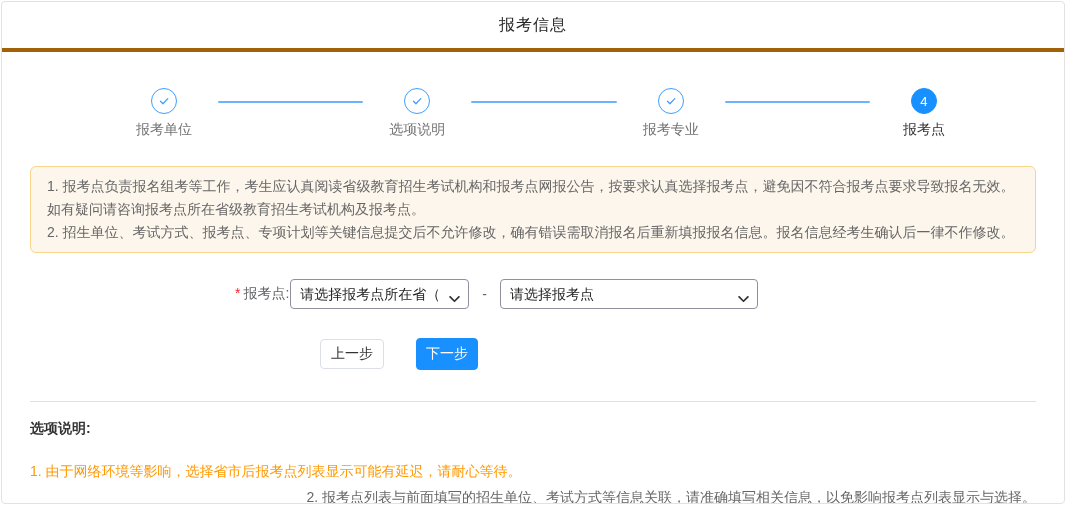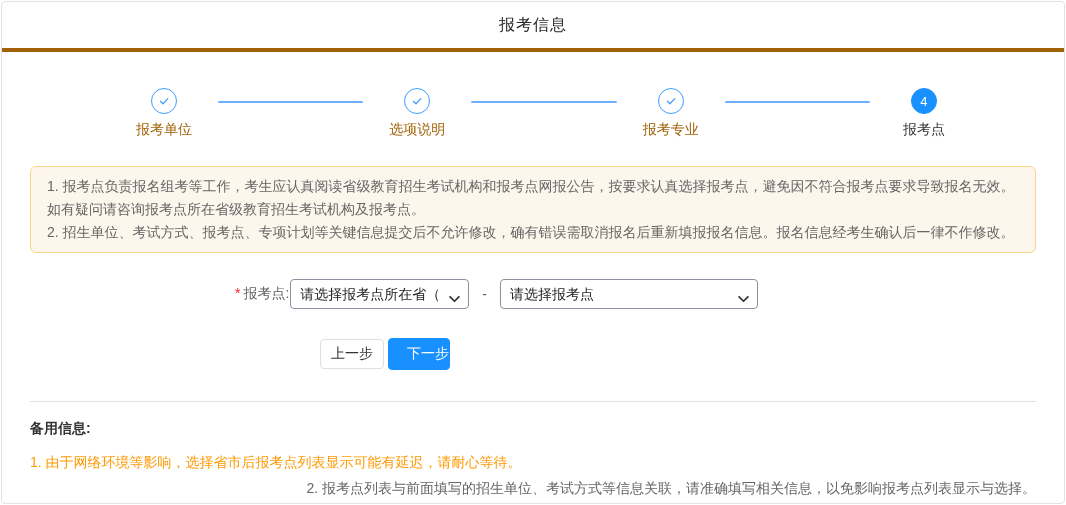--- a/index.html
+++ b/index.html
@@ -13,21 +13,21 @@
     border-bottom:4px solid #a16207; }
   .header .title { font-size:16px; color:#262626; font-weight:400; letter-spacing:1px; }
   
   .stepper { display:flex; align-items:flex-start; padding:36px 92px 0 114px; }
   .step { display:flex; flex-direction:column; align-items:center; width:96px; flex:none; }
   .circle { width:26px; height:26px; border-radius:50%; border:1px solid #409eff;
     display:flex; align-items:center; justify-content:center; background:#fff; }
   .circle svg { display:block; }
   .circle.filled { background:#1890ff; border-color:#1890ff; color:#fff;
     font-size:13px; font-weight:400; }
-  .step-label { margin-top:7px; font-size:14px; color:#a16207; white-space:nowrap; }
+  .step-label { margin-top:7px; font-size:14px; color:#737373; white-space:nowrap; }
   .step.active .step-label { color:#333; }
   .step-line { flex:1; height:2px; background:#6cb2ff; margin:13px 6px 0 6px; border-radius:1px; }
   
   .notice { margin:27px 28px 0 28px; background:#fdf6ec; border:1px solid #f8d58b;
     border-radius:6px; padding:8px 16px; font-size:14px; color:#666; line-height:23px; }
   .notice p { margin:0; }
   
   .form-row { display:flex; align-items:center; margin:26px 0 0 233px; font-size:14px; }
   .form-label { color:#606266; margin-right:1px; white-space:nowrap; }
   .req { color:#f5222d; margin-right:3px; }
@@ -41,26 +41,26 @@
   .select-wrap.province select { width:179px; }
   .select-wrap.site select { width:258px; }
   .chevron { position:absolute; right:9px; top:11px; pointer-events:none; }
   .dash { margin:0 13px; color:#606266; }
   
   .btn-row { display:flex; align-items:center; margin:29px 0 0 318px; }
   button { font-family:"Liberation Sans","DejaVu Sans",sans-serif; font-size:14px;
     border-radius:4px; cursor:pointer; }
   .btn-prev { width:64px; height:30px; background:#fff; border:1px solid #dcdfe6; color:#333; }
   .btn-next { width:62px; height:32px; background:#1890ff; border:1px solid #1890ff;
-    color:#fff; margin-left:4px;text-align:right; }
+    color:#fff; margin-left:32px; }
   
   .divider { border:none; border-top:1px solid #dcdfe6; margin:31px 28px 0 28px; }
   .footer { padding:18px 28px 0 28px; }
   .footer-title { font-size:14px; font-weight:700; color:#333; }
-  .note { font-size:14px; line-height:26px; margin-top:11px; color:#666; }
+  .note { font-size:14px; line-height:26px; margin-top:20px; color:#666; }
   .note + .note { margin-top:0;text-align:right; }
   .note.highlight { color:#ff9900; }
 </style>
 </head>
 <body>
 
 <div class="page">
 
   <div class="header">
     <div class="title">报考信息</div>
@@ -137,18 +137,18 @@
   </div>
 
   <div class="btn-row">
     <button class="btn-prev">上一步</button>
     <button class="btn-next">下一步</button>
   </div>
 
   <hr class="divider">
 
   <div class="footer">
-    <div class="footer-title">备用信息:</div>
+    <div class="footer-title">选项说明:</div>
     <p class="note highlight">1. 由于网络环境等影响，选择省市后报考点列表显示可能有延迟，请耐心等待。</p>
     <p class="note">2. 报考点列表与前面填写的招生单位、考试方式等信息关联，请准确填写相关信息，以免影响报考点列表显示与选择。</p>
   </div>
 
 </div>
 
 </body></html>

